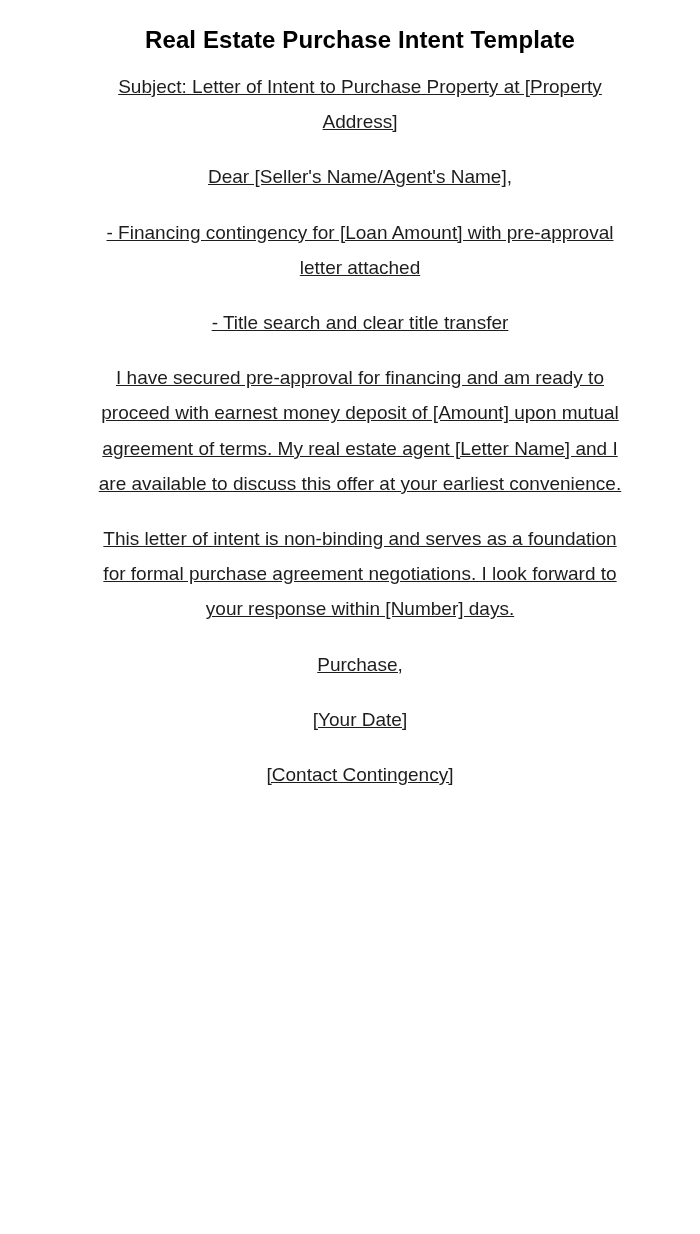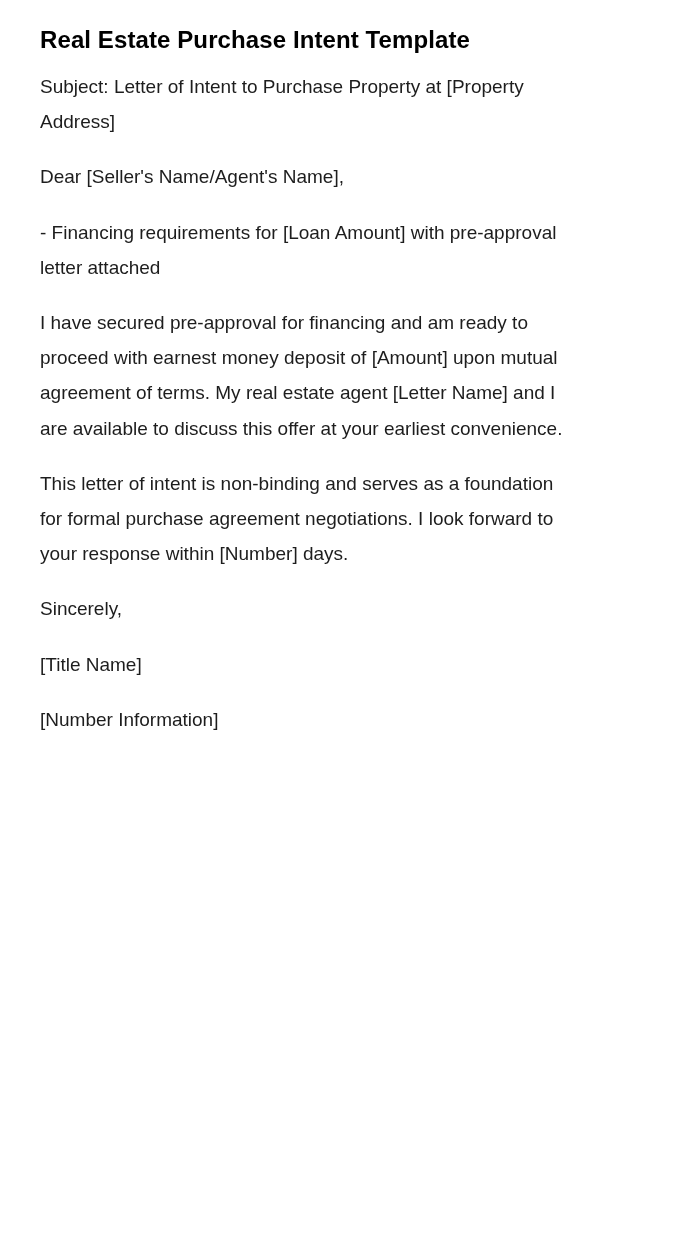--- a/index.html
+++ b/index.html
@@ -11,63 +11,66 @@
     height: 1234px;
     background: #ffffff;
     overflow: hidden;
   }
   .doc {
     box-sizing: border-box;
     width: 700px;
     padding: 24px 20px 0 40px;
     font-family: "Liberation Sans", "DejaVu Sans", sans-serif;
     color: #1d1d1d;
+    text-align: center;
   }
   .doc-title {
     font-size: 24px;
     line-height: 32px;
     font-weight: 700;
     color: #000000;
     margin: 0 0 13px 0;
     letter-spacing: 0.1px;
   }
   .para {
     font-size: 19px;
     line-height: 35.2px;
     font-weight: 400;
     margin: 0 0 20px 0;
     white-space: pre-line; 
+    text-decoration: underline;
   }
 </style>
 </head>
 <body>
 
 <main class="doc">
   <h1 class="doc-title">Real Estate Purchase Intent Template</h1>
 
   <p class="para">Subject: Letter of Intent to Purchase Property at [Property
 Address]</p>
 
   <p class="para">Dear [Seller's Name/Agent's Name],</p>
 
 
 
 
 
-  <p class="para">- Financing requirements for [Loan Amount] with pre-approval
+  <p class="para">- Financing contingency for [Loan Amount] with pre-approval
 letter attached</p>
 
+  <p class="para">- Title search and clear title transfer</p>
 
   <p class="para">I have secured pre-approval for financing and am ready to
 proceed with earnest money deposit of [Amount] upon mutual
 agreement of terms. My real estate agent [Letter Name] and I
 are available to discuss this offer at your earliest convenience.</p>
 
   <p class="para">This letter of intent is non-binding and serves as a foundation
 for formal purchase agreement negotiations. I look forward to
 your response within [Number] days.</p>
 
-  <p class="para">Sincerely,</p>
+  <p class="para">Purchase,</p>
 
-  <p class="para">[Title Name]</p>
+  <p class="para">[Your Date]</p>
 
-  <p class="para">[Number Information]</p>
+  <p class="para">[Contact Contingency]</p>
 </main>
 
 </body></html>

